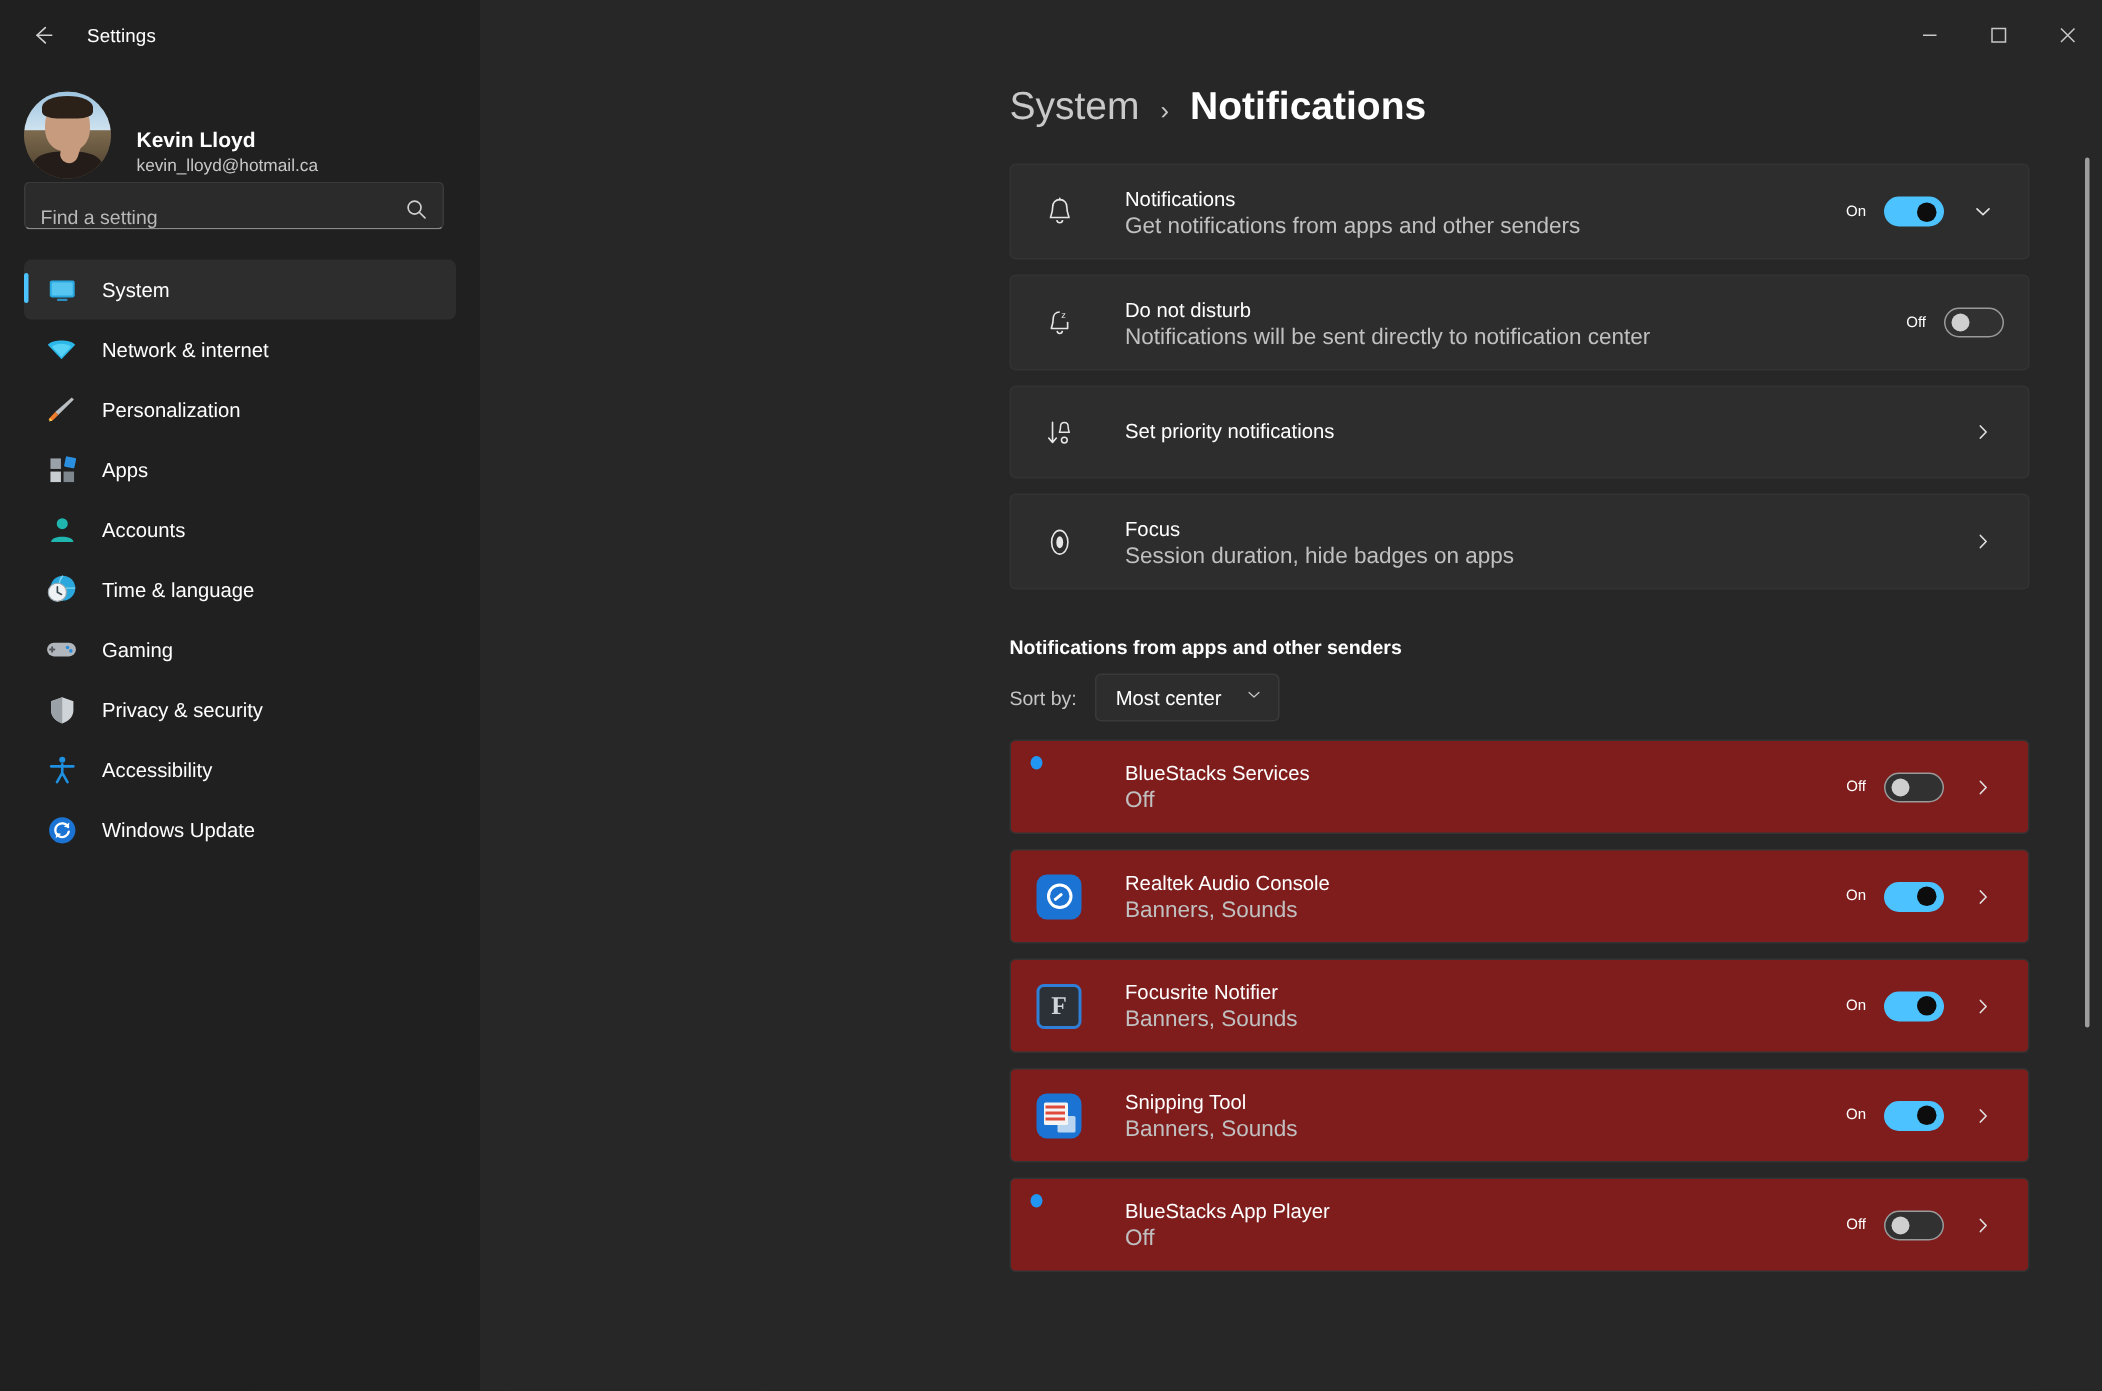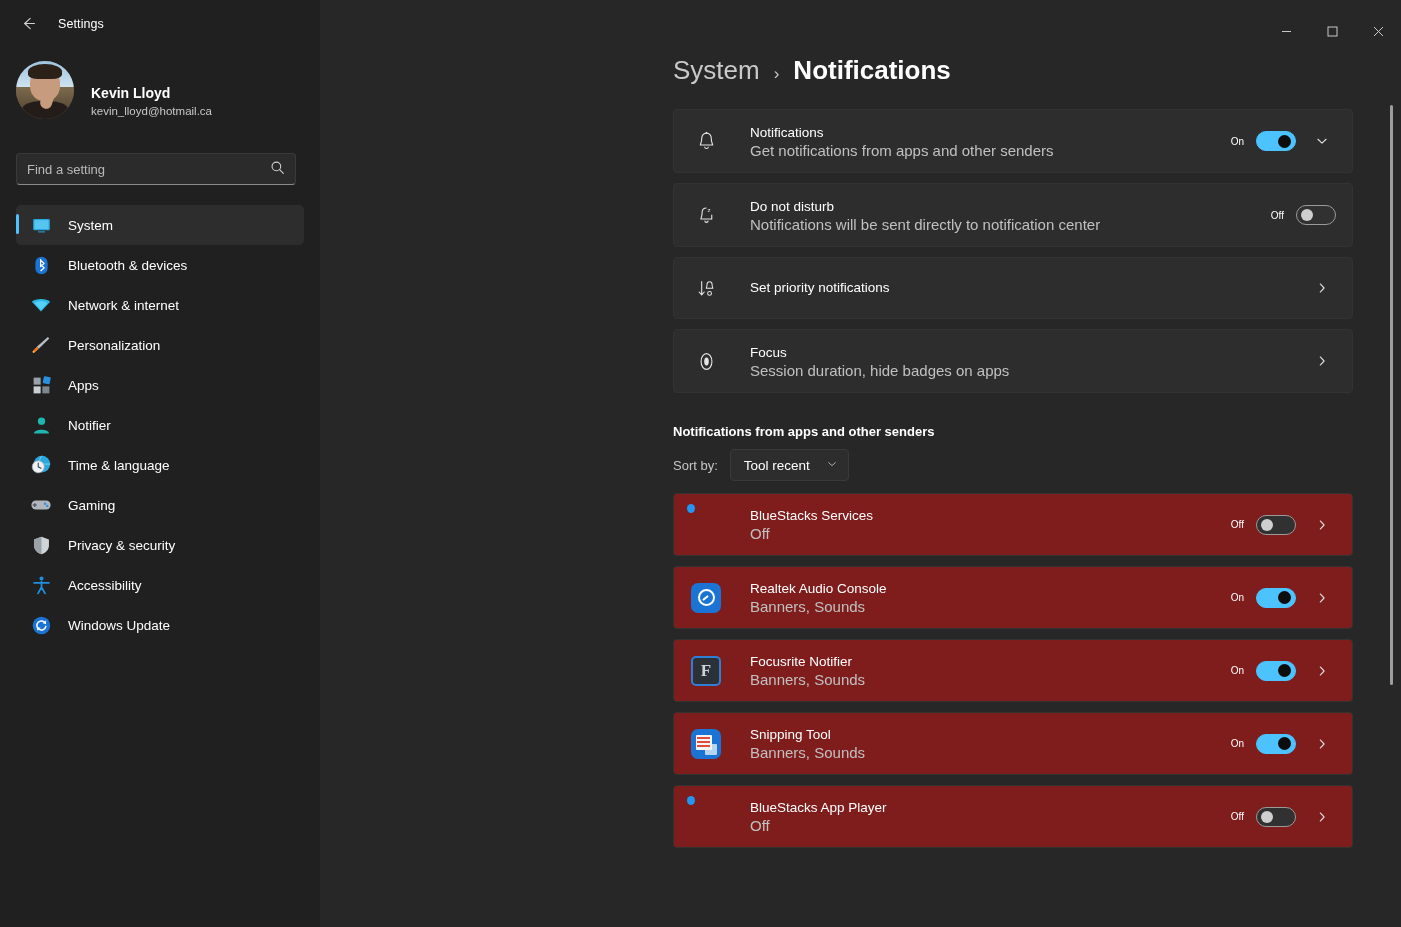--- a/index.html
+++ b/index.html
@@ -8,21 +8,21 @@
     background: #272727;
     font-family: "Liberation Sans", sans-serif;
     color: #ffffff;
     overflow: hidden;
   }
   .window { position: relative; width: 1401px; height: 927px; display: flex; background: #272727; }
 
   
   .titlebar {
     position: absolute; top: 0; left: 0; width: 1401px; height: 47px;
-    display: flex; align-items: flex-end; z-index: 20;
+    display: flex; align-items: center; z-index: 20;
     background: transparent; pointer-events: none;
   }
   .tb-left { display: flex; align-items: center; height: 47px; pointer-events: auto; }
   .back-btn {
     width: 40px; height: 32px; margin-left: 8px; margin-top: 0px;
     display: flex; align-items: center; justify-content: center;
     border-radius: 4px; cursor: pointer;
   }
   .back-btn svg { display: block; }
   .tb-title {
@@ -61,23 +61,23 @@
   }
   .avatar .arm {
     position: absolute; left: 25px; top: 30px; width: 12px; height: 18px;
     border-radius: 6px; background: #c79b7d; transform: rotate(18deg);
   }
   .profile-text { margin-left: 17px; }
   .profile-name { font-size: 14px; font-weight: 700; color: #ffffff; line-height: 18px; }
   .profile-email { font-size: 11.5px; color: #c8c8c8; margin-top: 2px; line-height: 15px; }
 
   .searchbox {
-    margin: 34px 24px 0 16px; height: 32px; background: #2b2b2b;
+    margin: 2px 24px 0 16px; height: 32px; background: #2b2b2b;
     border: 1px solid #3a3a3a; border-bottom: 1px solid #8a8a8a;
-    border-radius: 4px; display: flex; align-items: center; padding: 0 10px;
+    border-radius: 4px; display: flex; align-items: flex-end; padding: 0 10px;
   }
   .searchbox input {
     flex: 1; background: transparent; border: none; outline: none;
     color: #ffffff; font-size: 13px; font-family: "Liberation Sans", sans-serif;
   }
   .searchbox input::placeholder { color: #b9b9b9; }
 
   .nav { margin-top: 20px; padding: 0 16px 0 16px; }
   .nav-item {
     display: flex; align-items: center; height: 40px; border-radius: 5px;
@@ -286,29 +286,20 @@
         <span class="nav-ico">
           <svg width="21" height="21" viewBox="0 0 24 24">
             <rect x="2.5" y="4.5" width="19" height="13" rx="1.6" fill="#29a8e0"></rect>
             <rect x="4" y="6" width="16" height="10" rx="1" fill="#56c5f0"></rect>
             <rect x="8" y="18.5" width="8" height="1.6" rx=".7" fill="#2b8fc4"></rect>
           </svg>
         </span>
         <span class="nav-label">System</span>
       </div>
 
-      <div class="nav-item">
-        <span class="nav-ico">
-          <svg width="21" height="21" viewBox="0 0 24 24">
-            <rect x="5" y="2" width="14" height="20" rx="7" fill="#1b74d4"></rect>
-            <path d="M11 6 L15 9.6 L11 13.2 L11 4.6 M11 11 L15 14.6 L11 18.2" stroke="#ffffff" stroke-width="1.4" fill="none" stroke-linejoin="round"></path>
-          </svg>
-        </span>
-        <span class="nav-label">Bluetooth &amp; devices</span>
-      </div>
 
       <div class="nav-item">
         <span class="nav-ico">
           <svg width="22" height="22" viewBox="0 0 24 24">
             <path d="M2 8.5 C6 4.5, 18 4.5, 22 8.5 L12 19 Z" fill="#2bb7e8"></path>
             <path d="M5 10 C8 7.2, 16 7.2, 19 10 L12 17.5 Z" fill="#55d2f5"></path>
           </svg>
         </span>
         <span class="nav-label">Network &amp; internet</span>
       </div>
@@ -336,21 +327,21 @@
         <span class="nav-label">Apps</span>
       </div>
 
       <div class="nav-item">
         <span class="nav-ico">
           <svg width="21" height="21" viewBox="0 0 24 24">
             <circle cx="12" cy="7" r="4.2" fill="#1fb6b0"></circle>
             <path d="M3.5 21 C3.5 15.6, 20.5 15.6, 20.5 21 Z" fill="#1fb6b0"></path>
           </svg>
         </span>
-        <span class="nav-label">Notifier</span>
+        <span class="nav-label">Accounts</span>
       </div>
 
       <div class="nav-item">
         <span class="nav-ico">
           <svg width="22" height="22" viewBox="0 0 24 24">
             <circle cx="13" cy="11" r="9" fill="#2aa8dd"></circle>
             <path d="M13 2 C9 6, 9 16, 13 20 M4 11 H22" stroke="#7fd3f0" stroke-width="1" fill="none"></path>
             <circle cx="9" cy="14" r="6.6" fill="#eef2f4"></circle>
             <circle cx="9" cy="14" r="6.6" fill="none" stroke="#9aa7ae" stroke-width=".8"></circle>
             <path d="M9 10 V14 L12 15.6" stroke="#3a4850" stroke-width="1.2" fill="none" stroke-linecap="round"></path>
@@ -504,21 +495,21 @@
           </div>
         </div>
 
       </div>
 
       <div class="section-head">Notifications from apps and other senders</div>
 
       <div class="sortrow">
         <span class="sort-label">Sort by:</span>
         <div class="sort-select">
-          <span class="sort-val">Tool recent</span>
+          <span class="sort-val">Most center</span>
           <span>
             <svg width="12" height="12" viewBox="0 0 16 16" fill="none">
                 <path d="M3.6 6.2 L8 10.2 L12.4 6.2" stroke="#c4c4c4" stroke-width="1.15" stroke-linecap="round" stroke-linejoin="round"></path>
               </svg>
           </span>
         </div>
       </div>
 
       <div class="cards">
 

